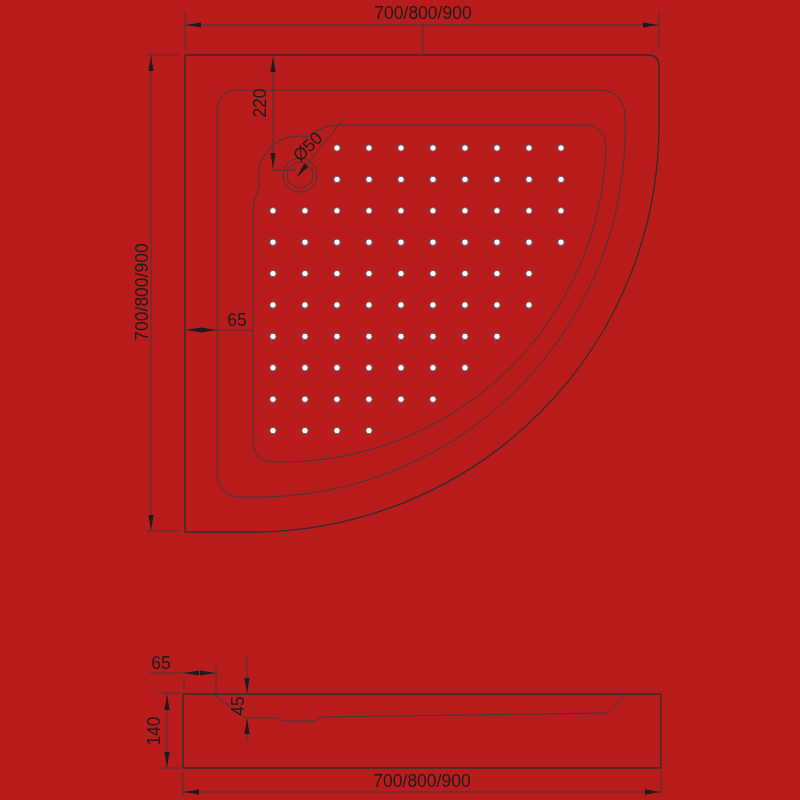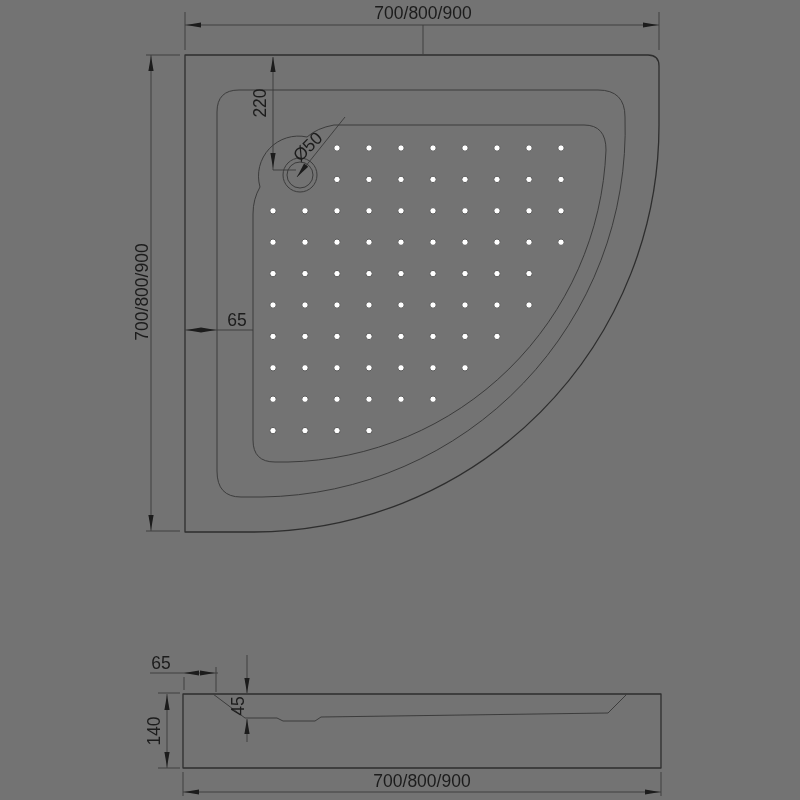--- a/index.html
+++ b/index.html
@@ -1,16 +1,16 @@
 <!DOCTYPE html>
 <html><head>
 <meta charset="utf-8">
 <style>
   html,body{margin:0;padding:0;background:#ffffff;}
-  .stage{width:800px;height:800px;position:relative;background:#737373;overflow:hidden;}
+  .stage{width:800px;height:800px;position:relative;background:#b91c1c;overflow:hidden;}
   svg{display:block;}
   text{font-family:"Liberation Sans","DejaVu Sans",sans-serif;fill:#1c1c1c;}
   .outline{fill:none;stroke:#2e2e2e;stroke-width:1.3;stroke-linejoin:round;}
   .outline-thin{fill:none;stroke:#3c3c3c;stroke-width:1;stroke-linejoin:round;}
   .dim{fill:none;stroke:#3a3a3a;stroke-width:0.9;}
   .arrow{fill:#1c1c1c;stroke:none;}
   .dot{fill:#ffffff;stroke:#5a5a5a;stroke-width:1;}
   .dimtext{font-size:17.5px;}
 </style>
 </head>

